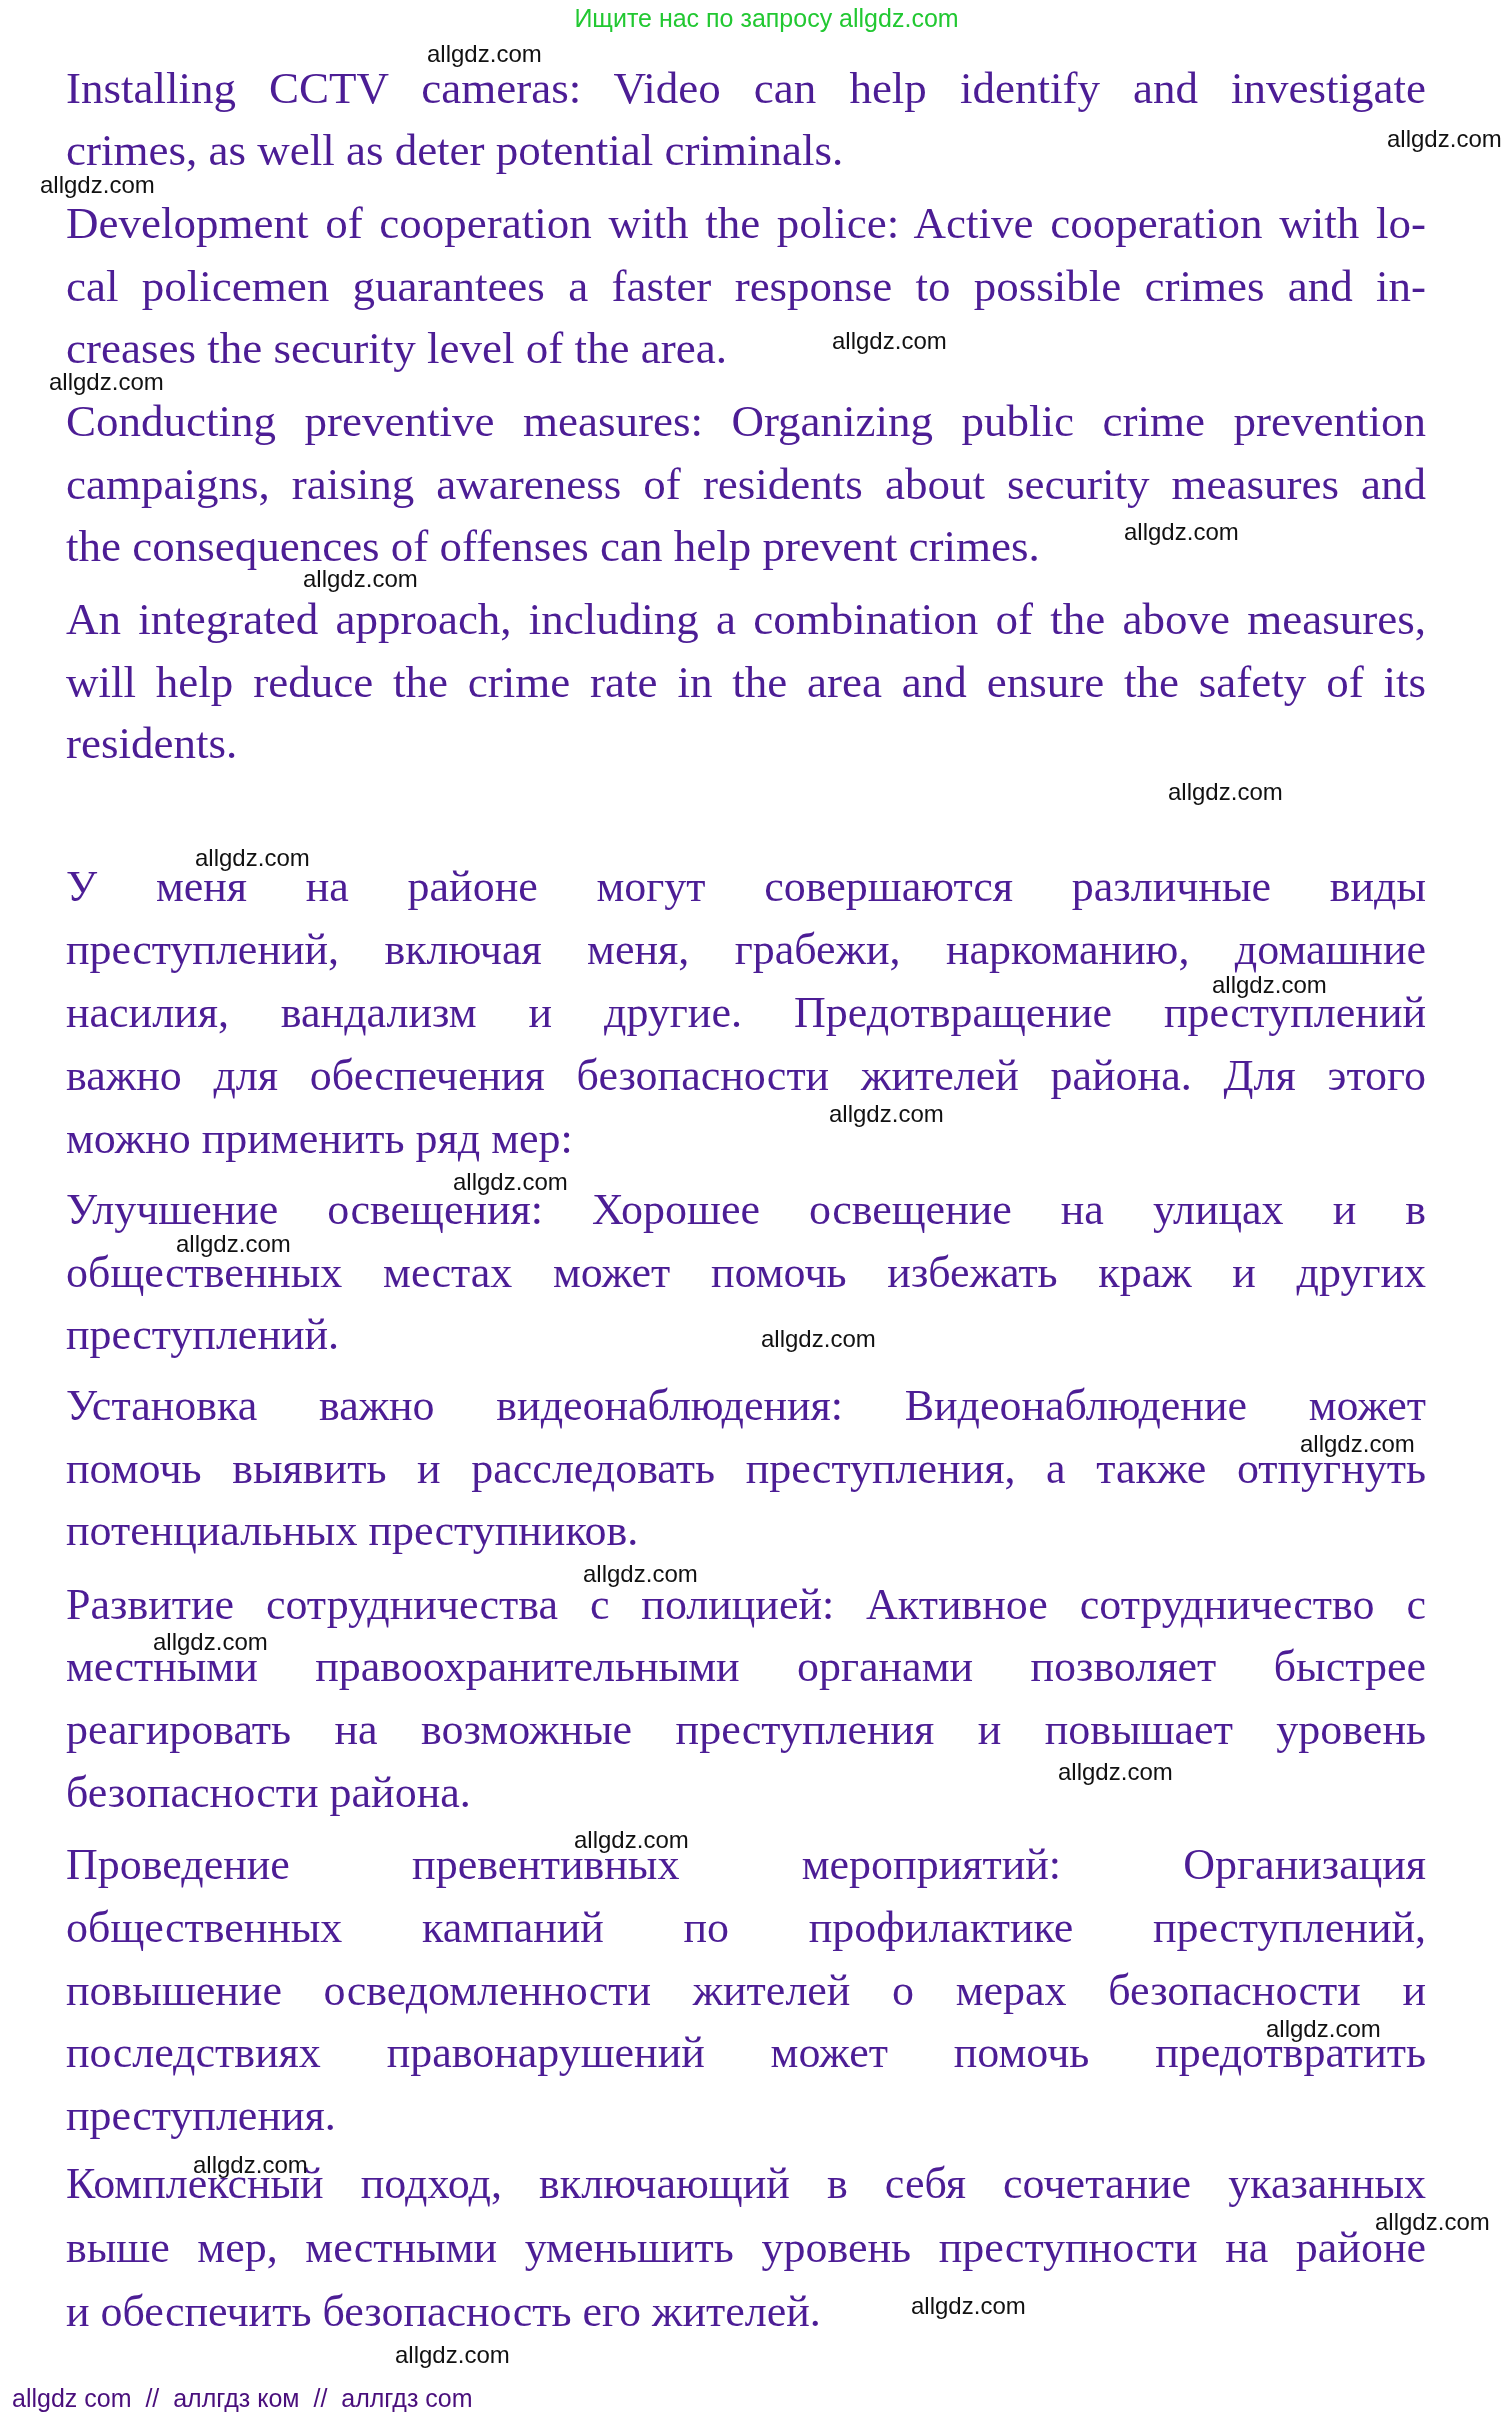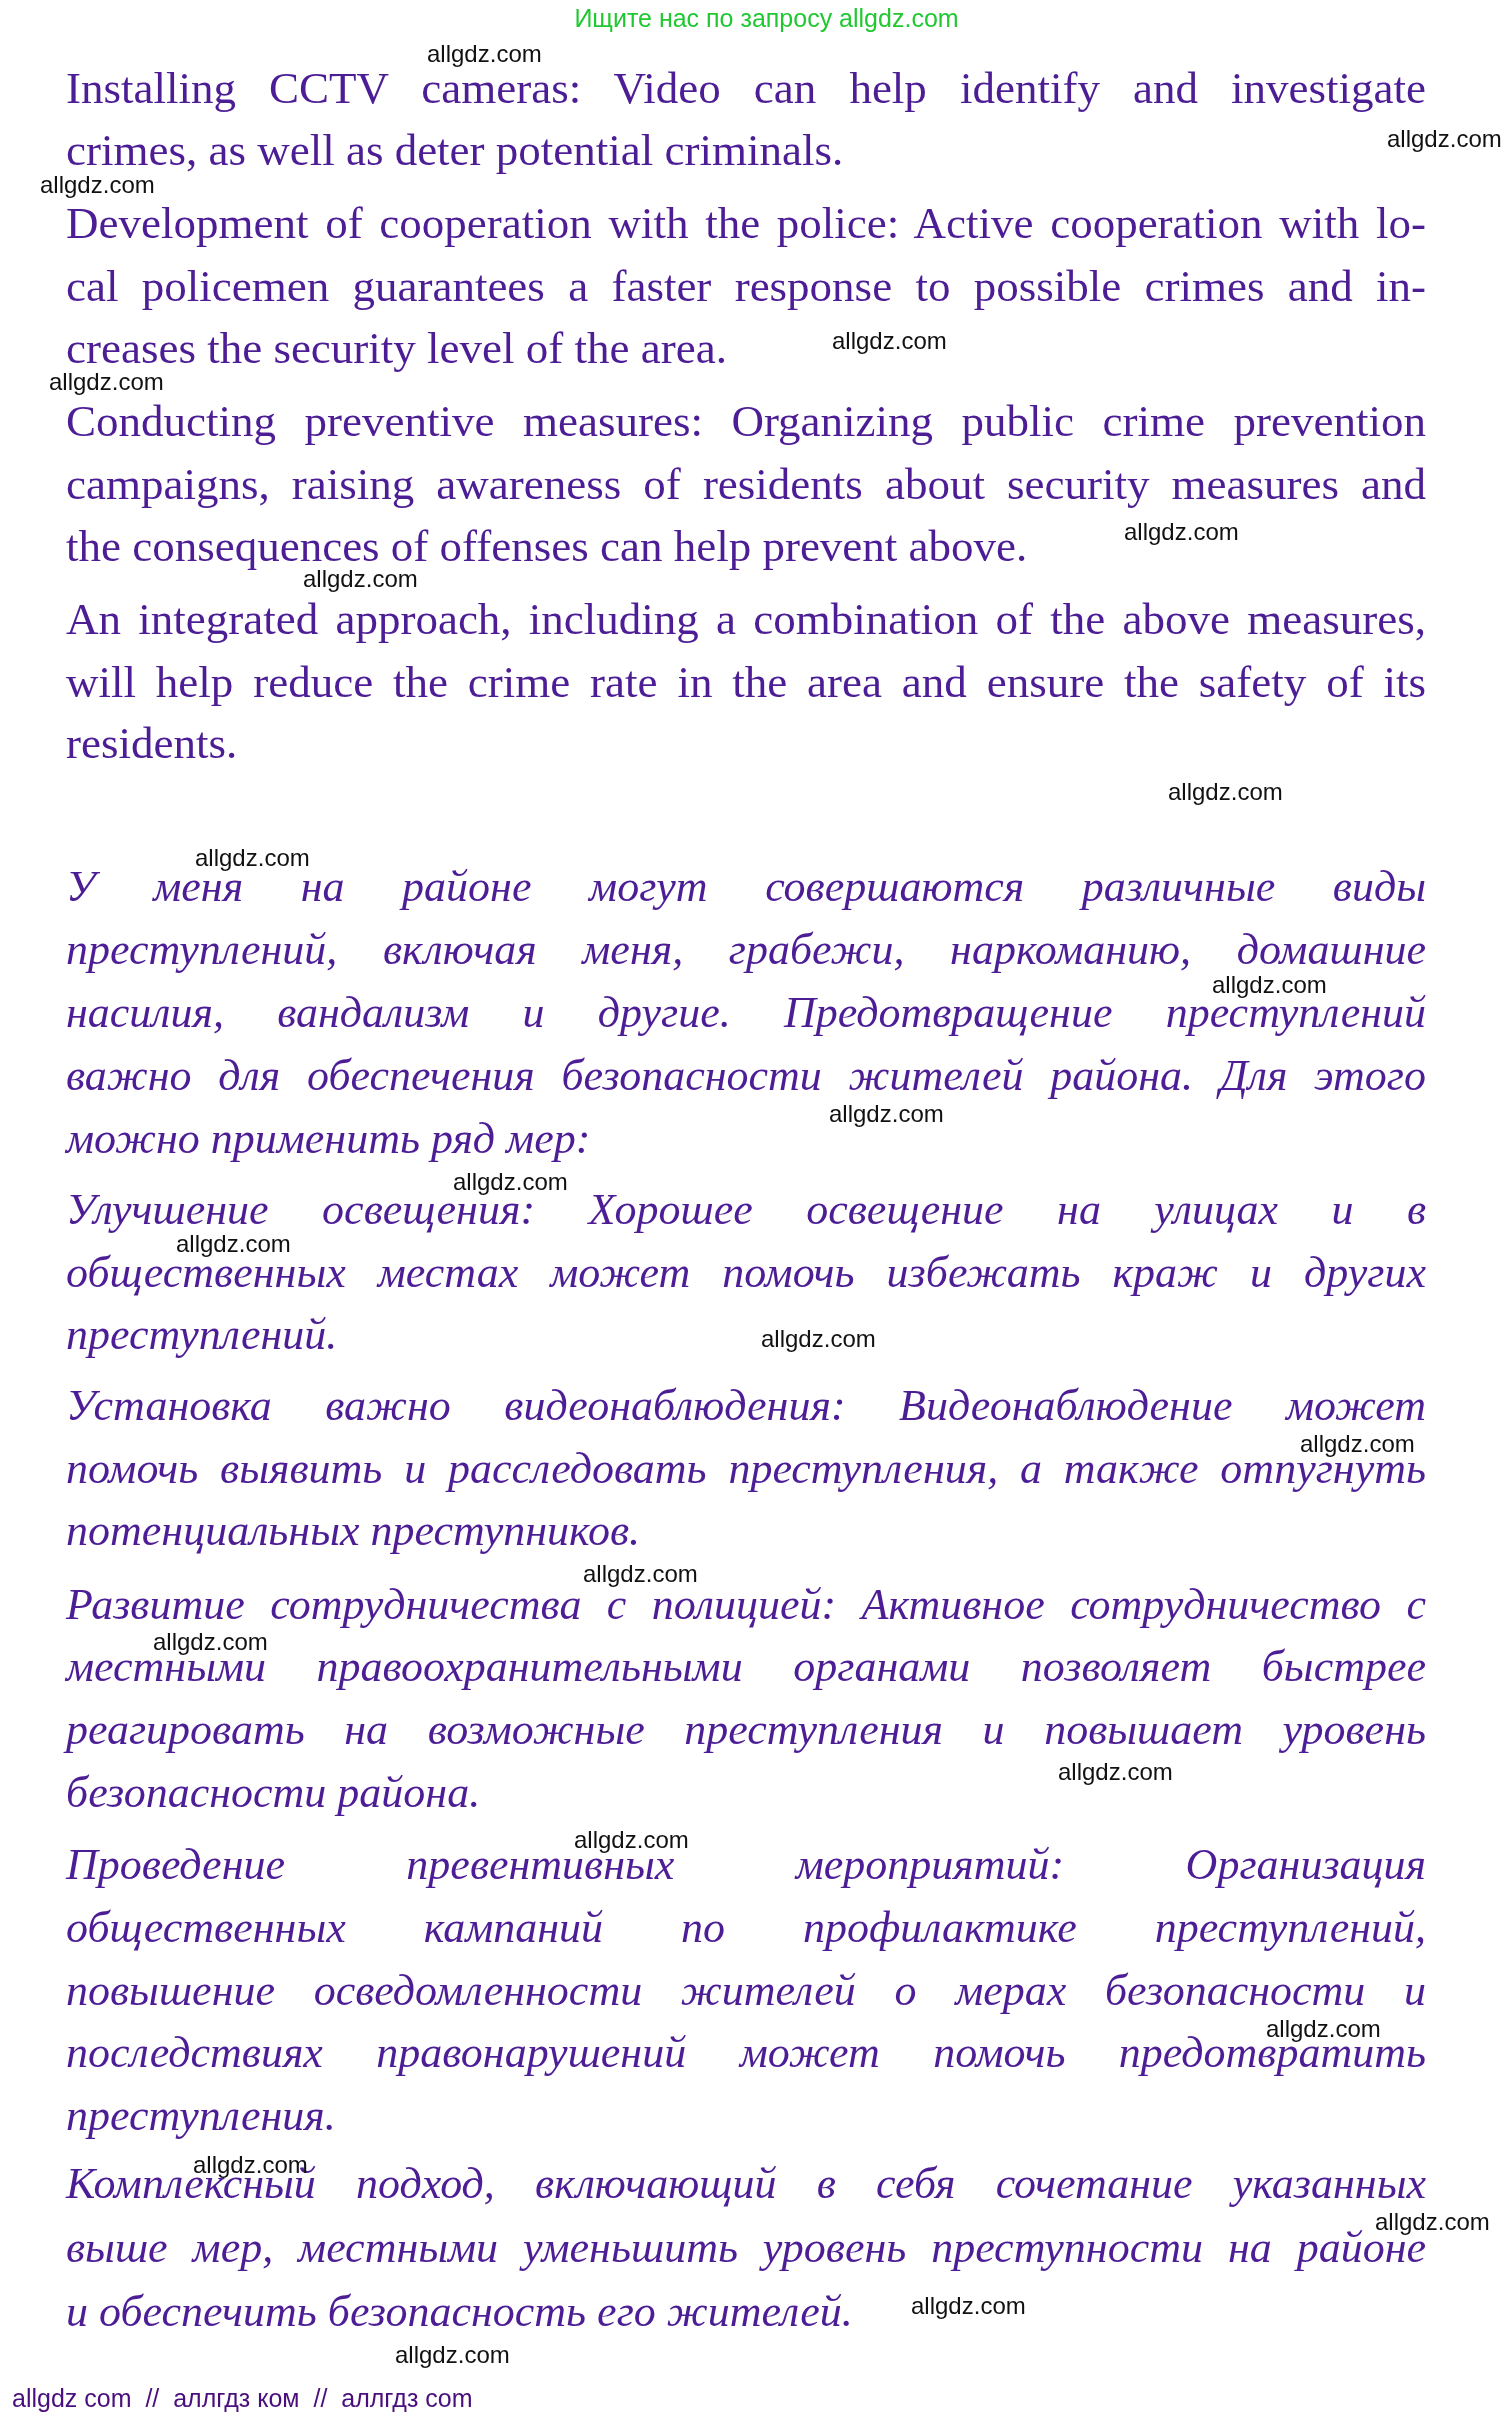--- a/index.html
+++ b/index.html
@@ -54,21 +54,20 @@
     color: #4c1d95;
     white-space: nowrap;
     overflow: visible;
   }
   .line.justify {
     text-align: justify;
     text-align-last: justify;
     white-space: normal;
   }
   .line.ru {
-    font-style: italic;
     font-size: 44px;
   }
   .watermark {
     position: absolute;
     font-family: Liberation Sans, sans-serif;
     font-size: 24px;
     line-height: 26px;
     color: #111111;
     white-space: nowrap;
   }
@@ -86,21 +85,21 @@
       <div class="line" style="top:122px">crimes, as well as deter potential criminals.</div>
     </div>
     <div>
       <div class="line justify" style="top:195px">Development of cooperation with the police: Active cooperation with lo-</div>
       <div class="line justify" style="top:258px">cal policemen guarantees a faster response to possible crimes and in-</div>
       <div class="line" style="top:320px">creases the security level of the area.</div>
     </div>
     <div>
       <div class="line justify" style="top:393px">Conducting preventive measures: Organizing public crime prevention</div>
       <div class="line justify" style="top:456px">campaigns, raising awareness of residents about security measures and</div>
-      <div class="line" style="top:518px">the consequences of offenses can help prevent above.</div>
+      <div class="line" style="top:518px">the consequences of offenses can help prevent crimes.</div>
     </div>
     <div>
       <div class="line justify" style="top:591px">An integrated approach, including a combination of the above measures,</div>
       <div class="line justify" style="top:654px">will help reduce the crime rate in the area and ensure the safety of its</div>
       <div class="line" style="top:715px">residents.</div>
     </div>
   </div>
 
   <div>
     <div>

